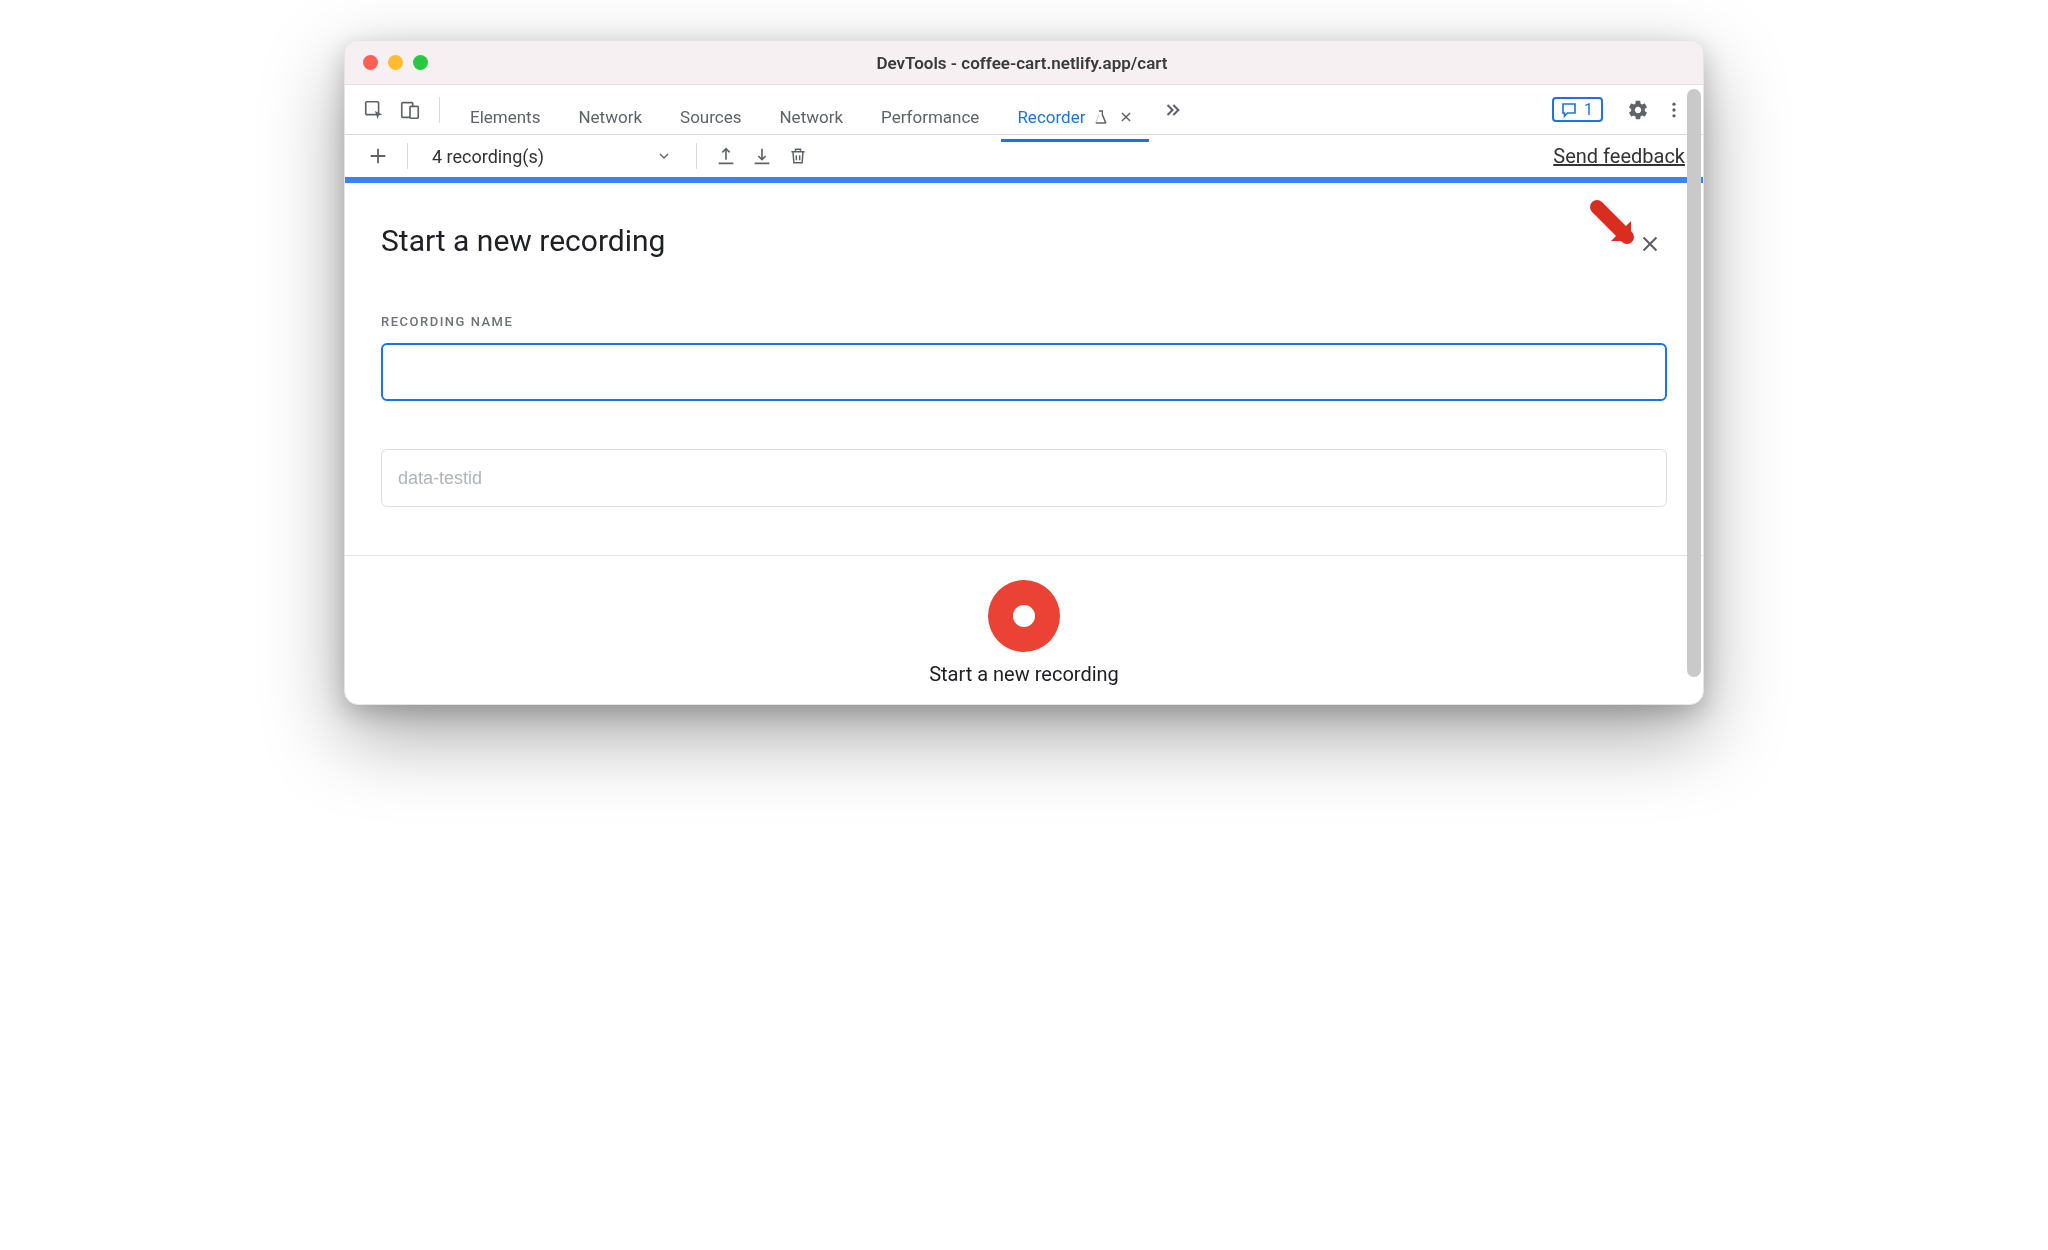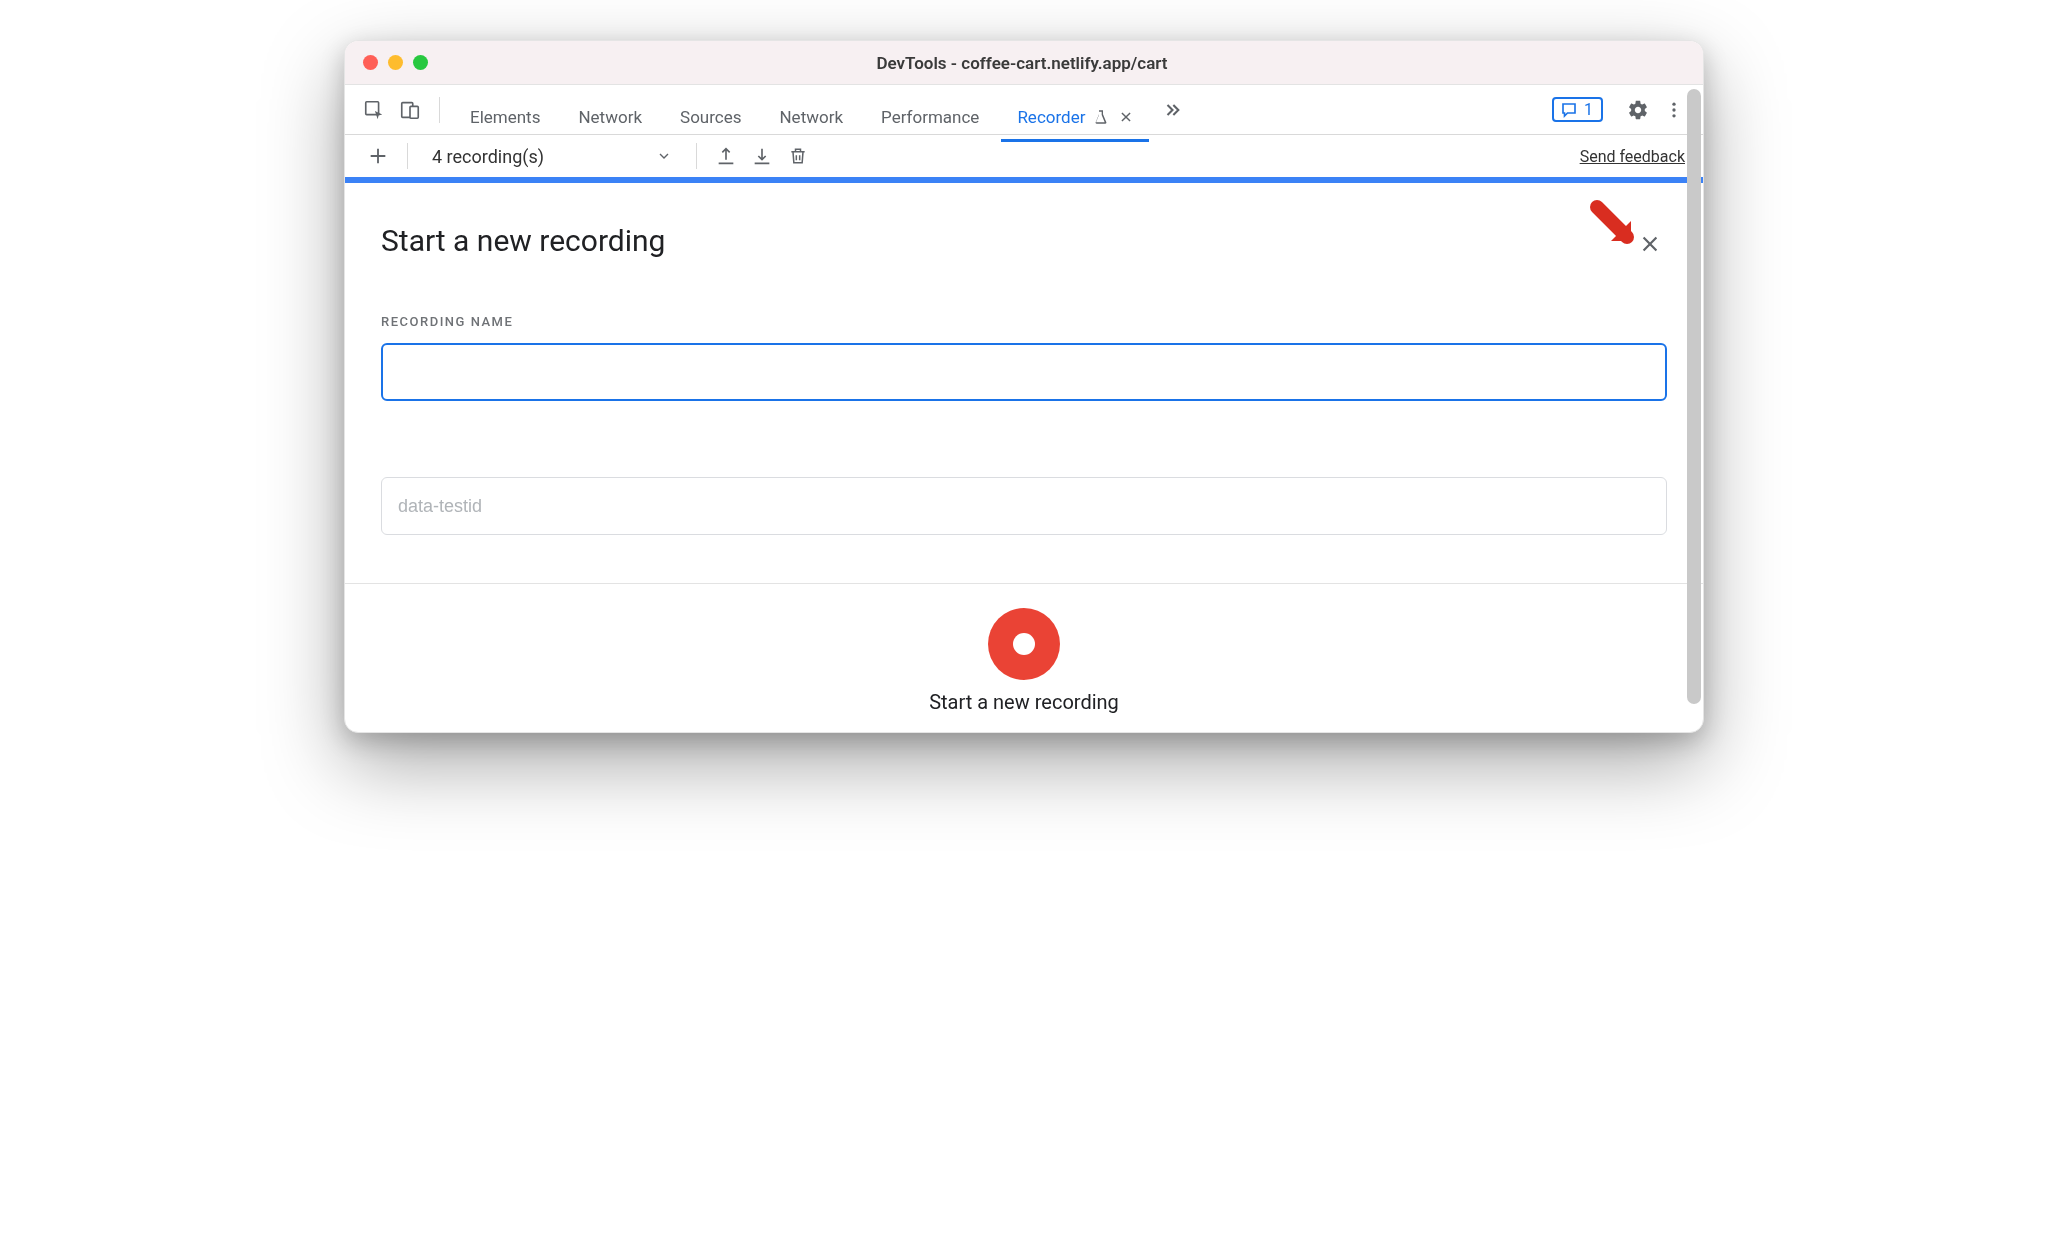--- a/index.html
+++ b/index.html
@@ -121,21 +121,21 @@
     align-items: center;
     gap: 10px;
     font-size: 18px;
     color: #333;
     padding: 0 10px;
     cursor: pointer;
     min-width: 260px;
     justify-content: space-between;
   }
   .link-feedback {
-    font-size: 16px;
+    font-size: 20px;
     color: #333;
     text-decoration: underline;
     cursor: pointer;
   }
   
   .panel {
     padding: 40px 36px 0 36px;
     position: relative;
   }
   .panel-inner {
@@ -177,21 +177,20 @@
     border: 2px solid #1a73e8;
     border-radius: 6px;
     font-size: 18px;
     padding: 0 16px;
     outline: none;
     color: #202124;
   }
   .text-input.plain {
     border: 1px solid #dadce0;
     color: #9aa0a6;
-    margin-top: 28px;
   }
   .text-input::placeholder { color: #b0b4b8; }
   .field-group { margin-bottom: 48px; }
   
   .footer {
     border-top: 1px solid #e3e3e3;
     padding: 24px 0 18px;
     display: flex;
     flex-direction: column;
     align-items: center;

